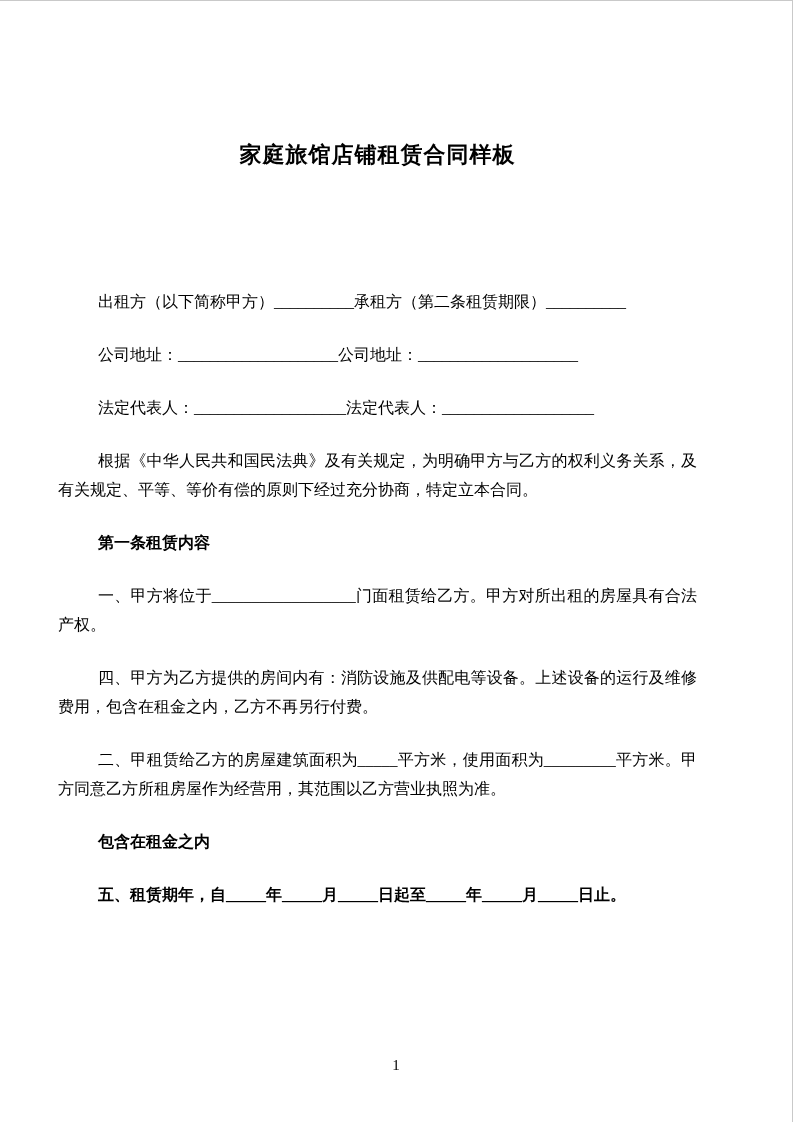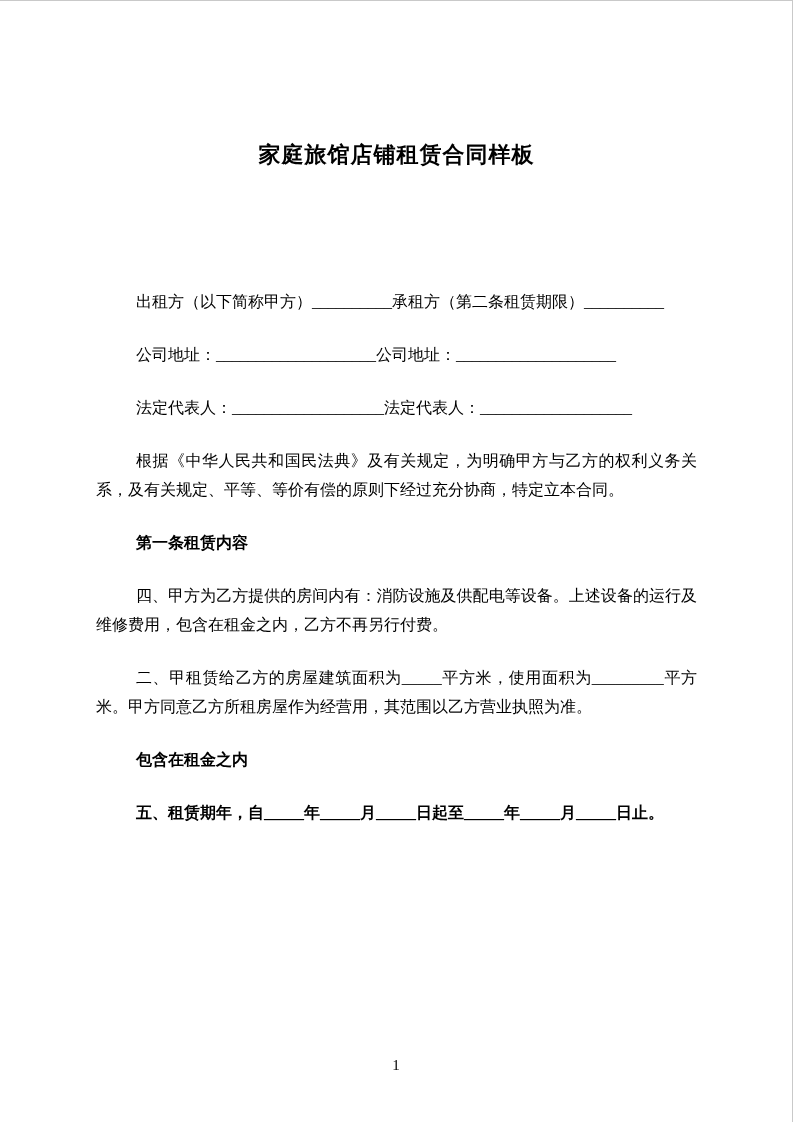--- a/index.html
+++ b/index.html
@@ -10,21 +10,21 @@
     height: 1122px;
     margin: 0 auto;
     background: #ffffff;
     color: #000000;
     font-family: "Liberation Serif", "DejaVu Serif", serif;
     border-top: 1px solid #c9c9c9;
     border-right: 1px solid #c9c9c9;
     overflow: hidden;
   }
   .content {
-    padding: 138px 95px 0 96px;
+    padding: 138px 95px 0 58px;
   }
   .doc-title {
     text-align: center;
     font-size: 22px;
     line-height: 32px;
     font-weight: bold;
     font-family: "Liberation Sans", "DejaVu Sans", sans-serif;
     margin-bottom: 116px;
     letter-spacing: 1px;
   }
@@ -62,20 +62,21 @@
 
 
     <p class="para">公司地址：____________________公司地址：____________________</p>
 
     <p class="para">法定代表人：___________________法定代表人：___________________</p>
 
     <p class="para">根据《中华人民共和国民法典》及有关规定，为明确甲方与乙方的权利义务关系，及有关规定、平等、等价有偿的原则下经过充分协商，特定立本合同。</p>
 
     <p class="para bold">第一条租赁内容</p>
 
+    <p class="para">一、甲方将位于__________________门面租赁给乙方。甲方对所出租的房屋具有合法产权。</p>
 
     <p class="para">四、甲方为乙方提供的房间内有：消防设施及供配电等设备。上述设备的运行及维修费用，包含在租金之内，乙方不再另行付费。</p>
 
     <p class="para">二、甲租赁给乙方的房屋建筑面积为_____平方米，使用面积为_________平方米。甲方同意乙方所租房屋作为经营用，其范围以乙方营业执照为准。</p>
 
     <p class="para bold">包含在租金之内</p>
 
     <p class="para bold">五、租赁期年，自_____年_____月_____日起至_____年_____月_____日止。</p>
 
 

